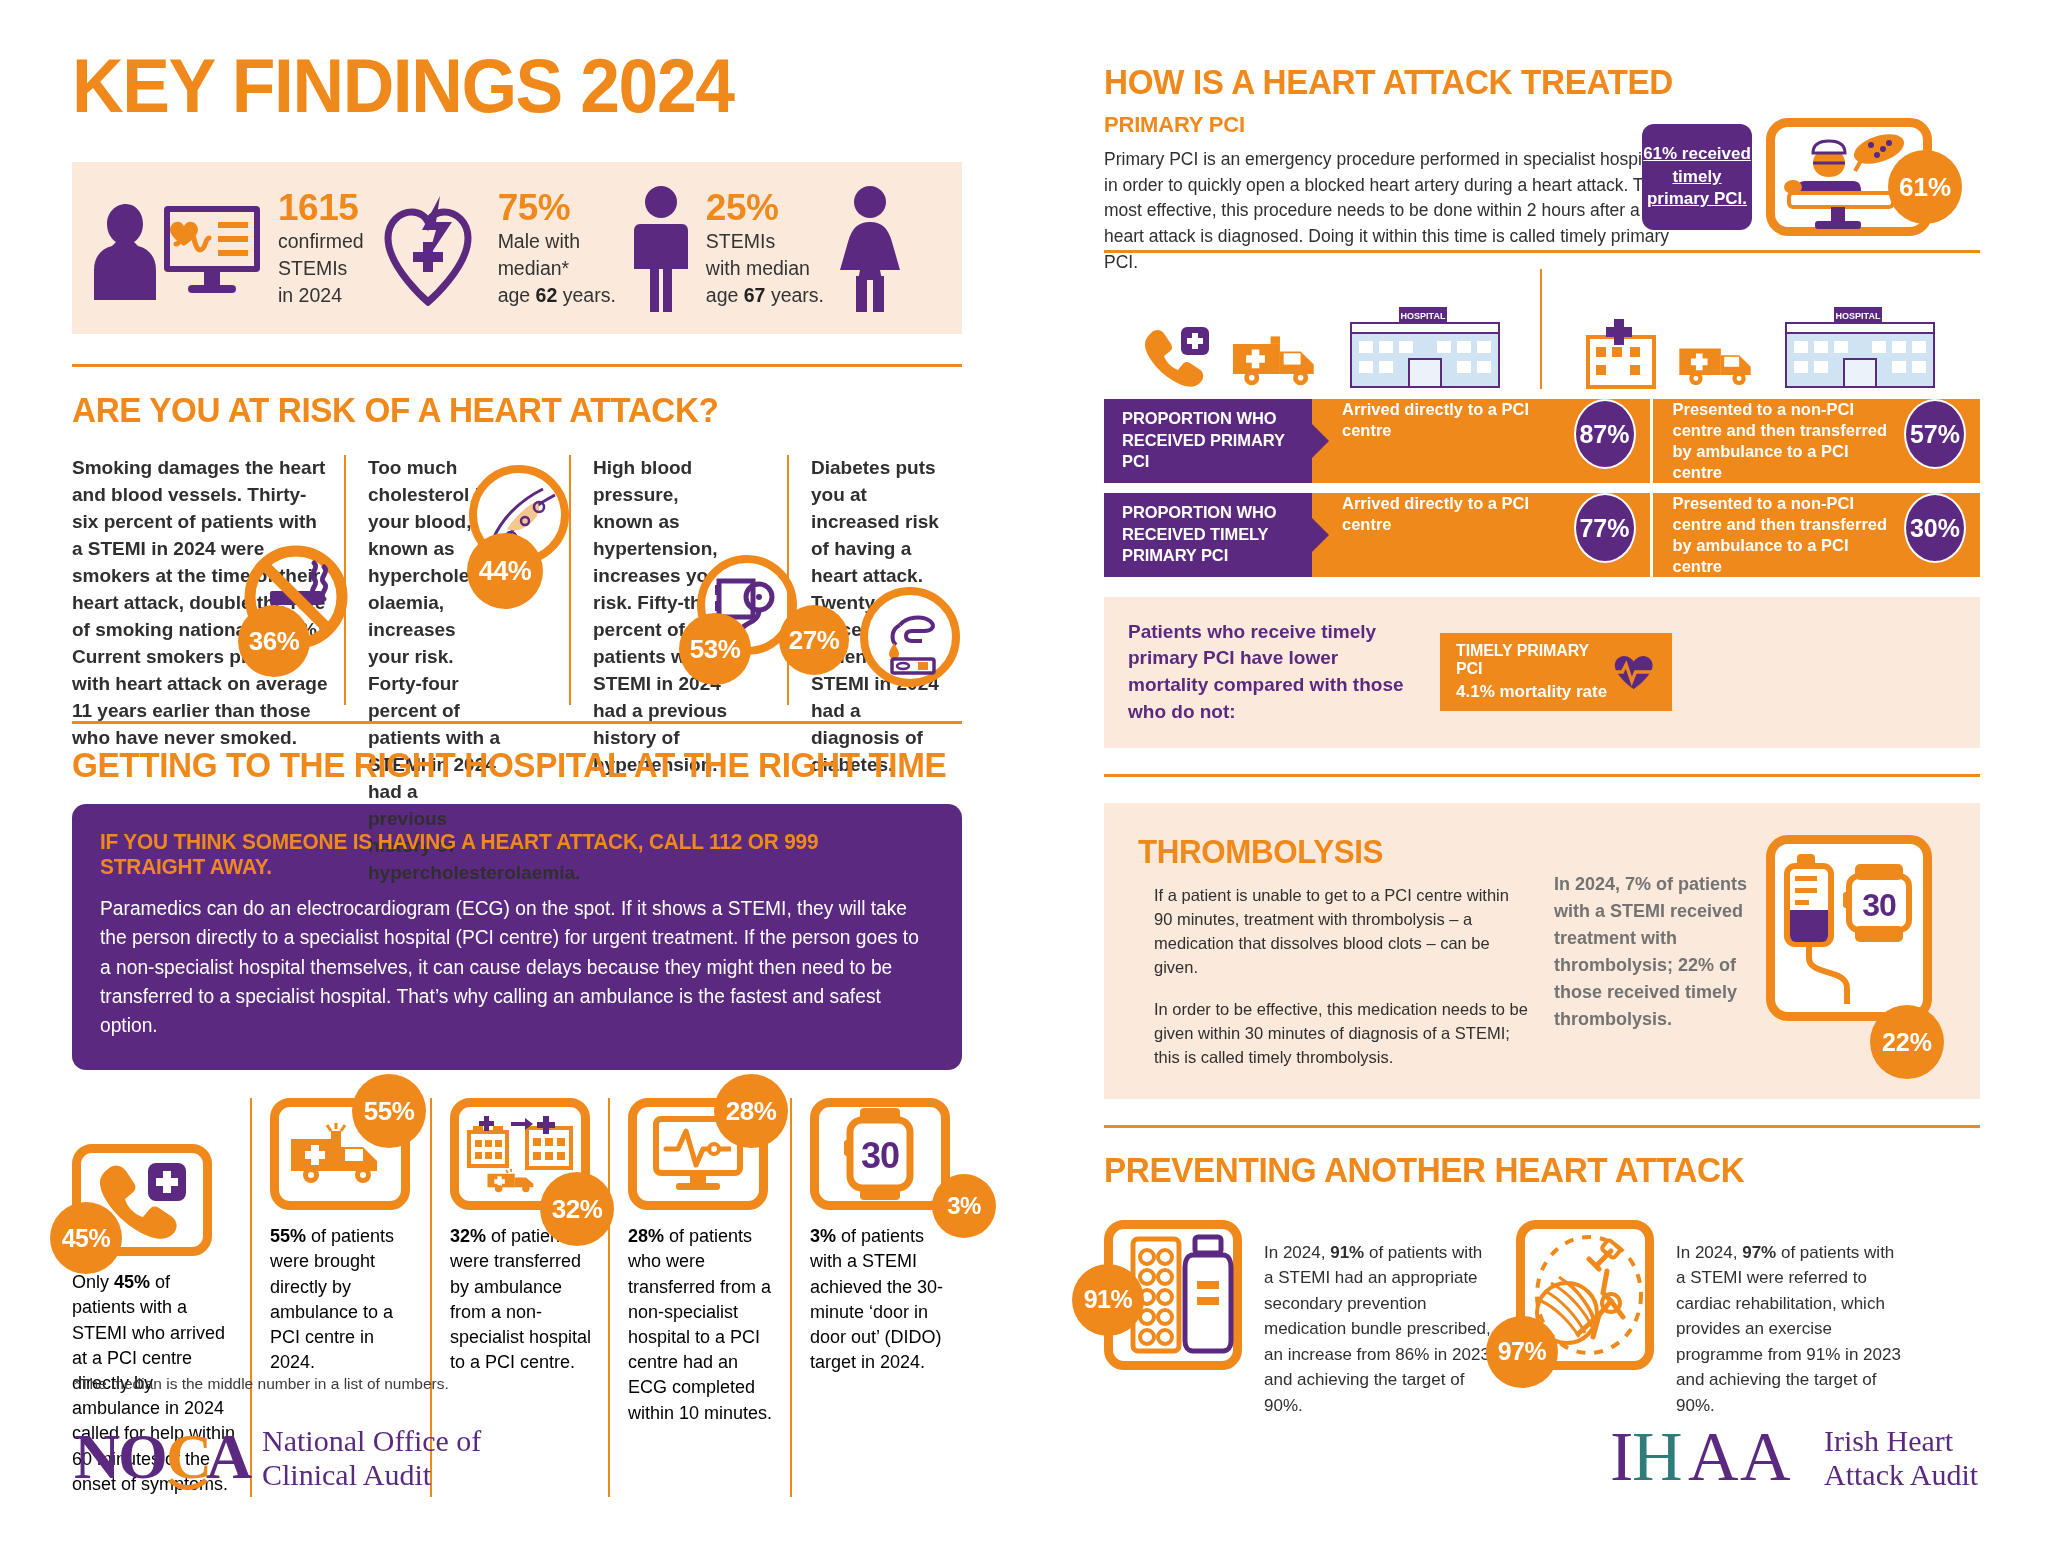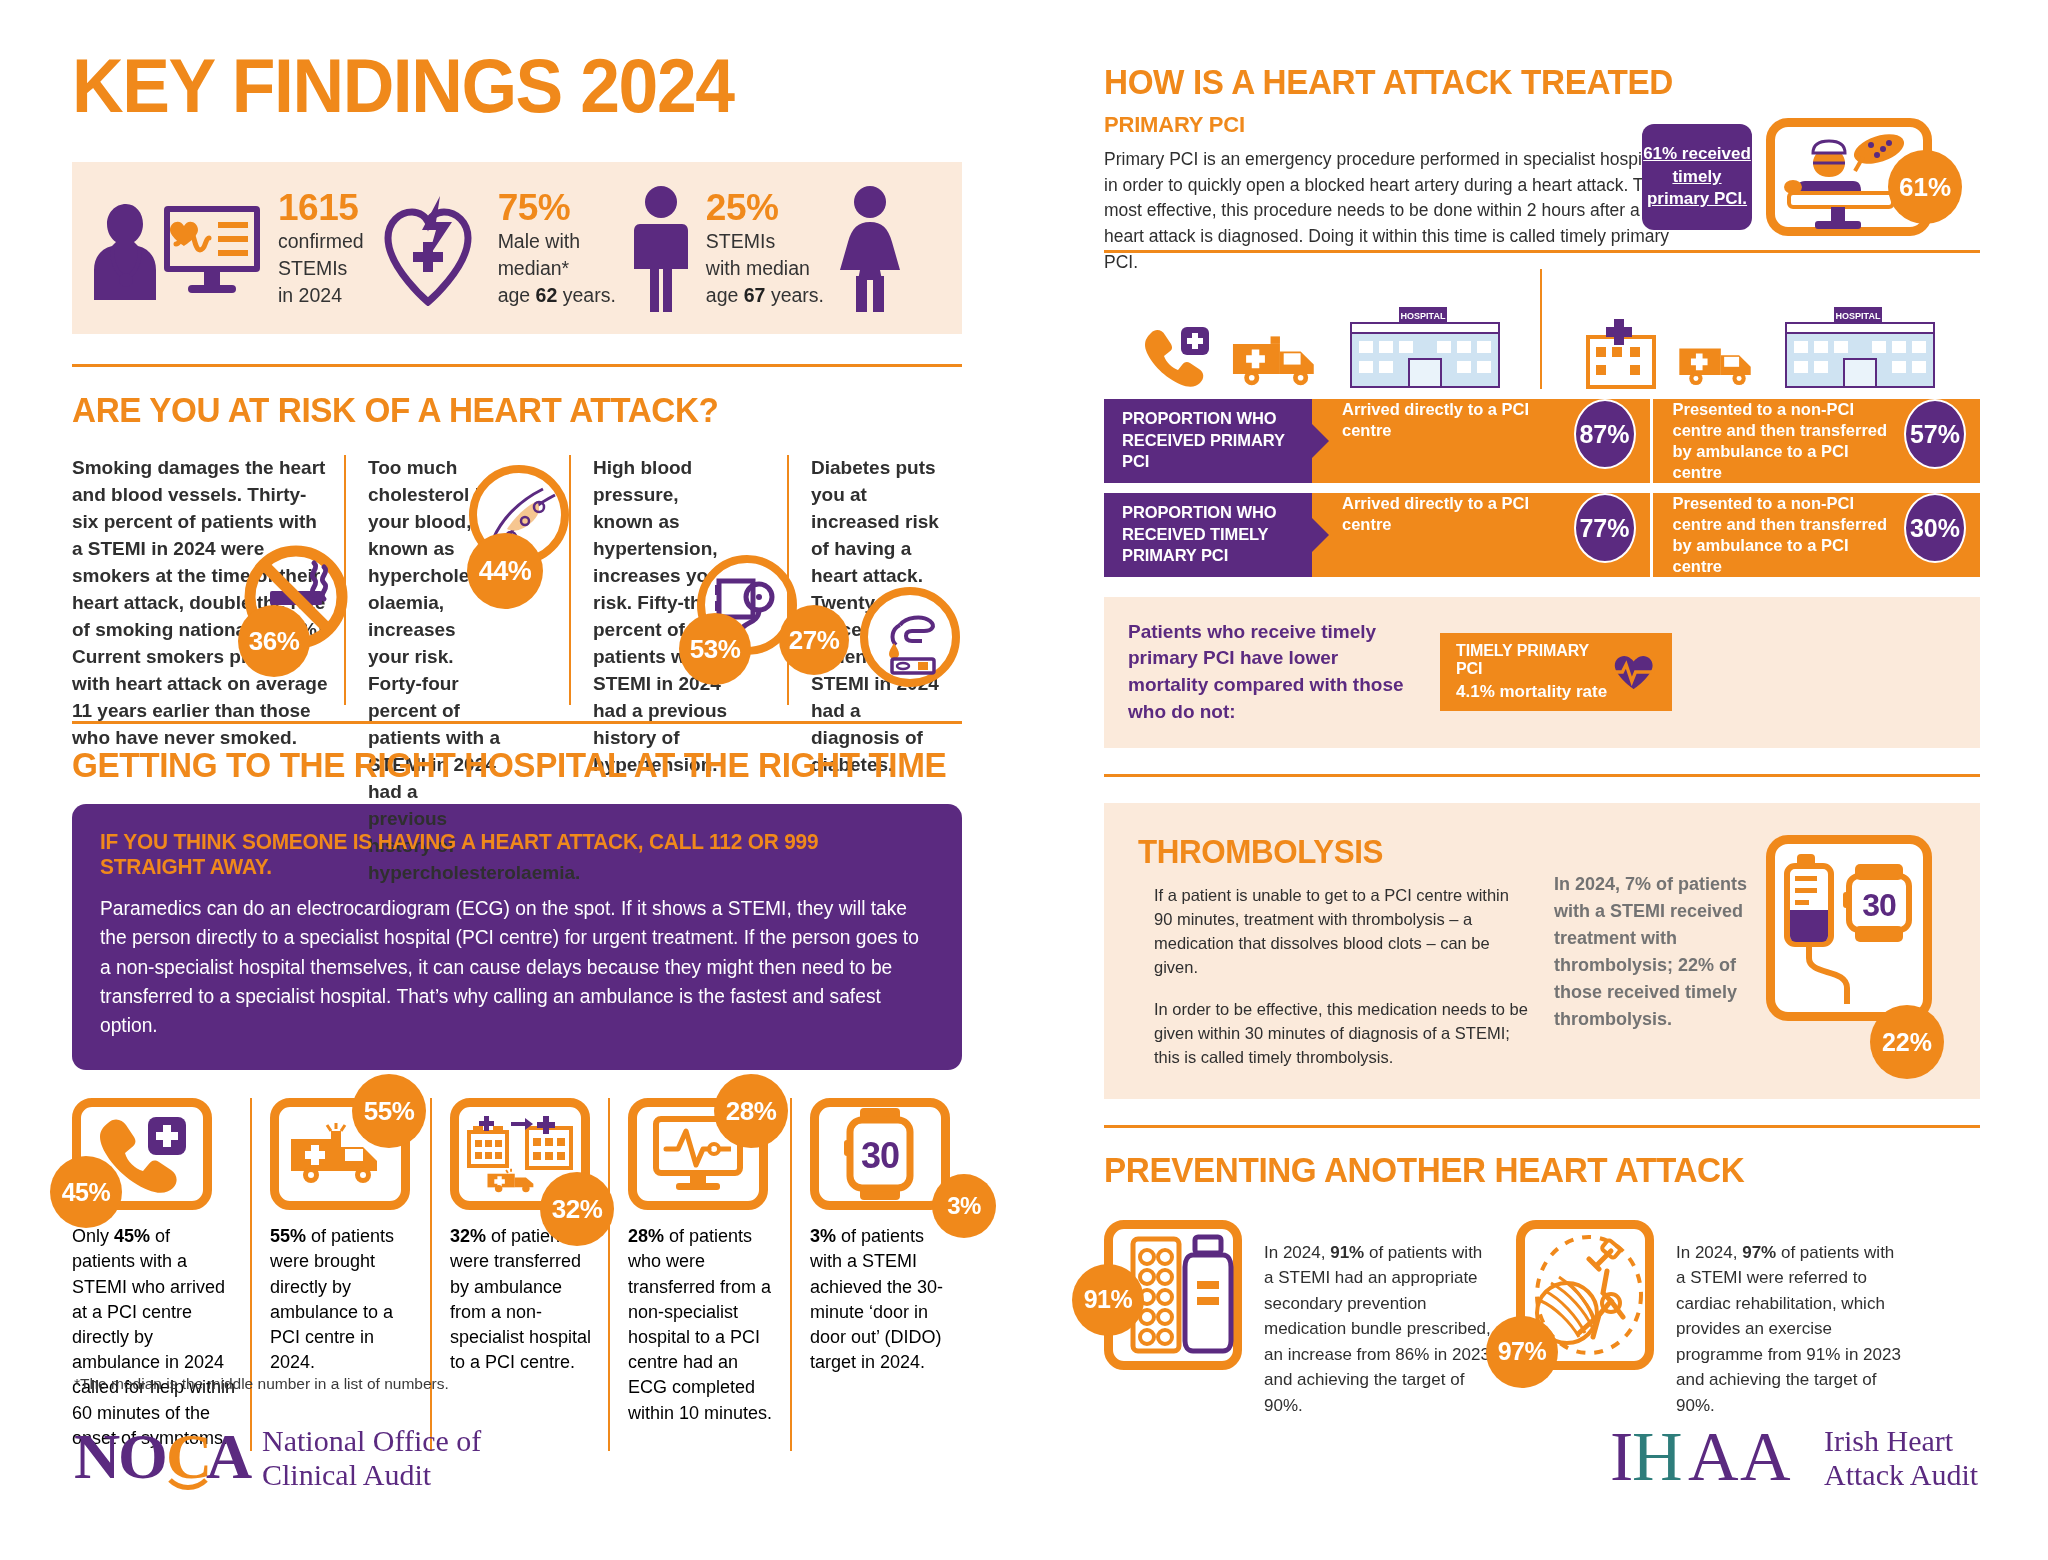--- a/index.html
+++ b/index.html
@@ -101,21 +101,21 @@
   }
   .callout p {
     font-size: 19.5px; line-height: 1.5; color: #fff; font-weight: 400;
     transform: scaleX(0.985); transform-origin: left center;
   }
 
   
   .tiles { display: flex; margin-top: 28px; width: 890px; }
   .tile { position: relative; padding-right: 12px; }
   .tile + .tile { border-left: 2.5px solid #F0891B; padding-left: 18px; }
-  .tile.t1 { width: 178px; }
+  .tile.t1 { width: 178px; margin-top: 46px; }
   .tile.t2 { width: 180px; }
   .tile.t3 { width: 178px; }
   .tile.t4 { width: 182px; }
   .tile.t5 { width: 172px; }
   .tile p { font-size: 18px; line-height: 1.4; color: #000000; margin-top: 14px; }
   .tile p b { font-weight: 700; }
   .iconbox {
     width: 140px; height: 112px;
     border: 9px solid #F0891B; border-radius: 20px;
     position: relative; background: #fff;

